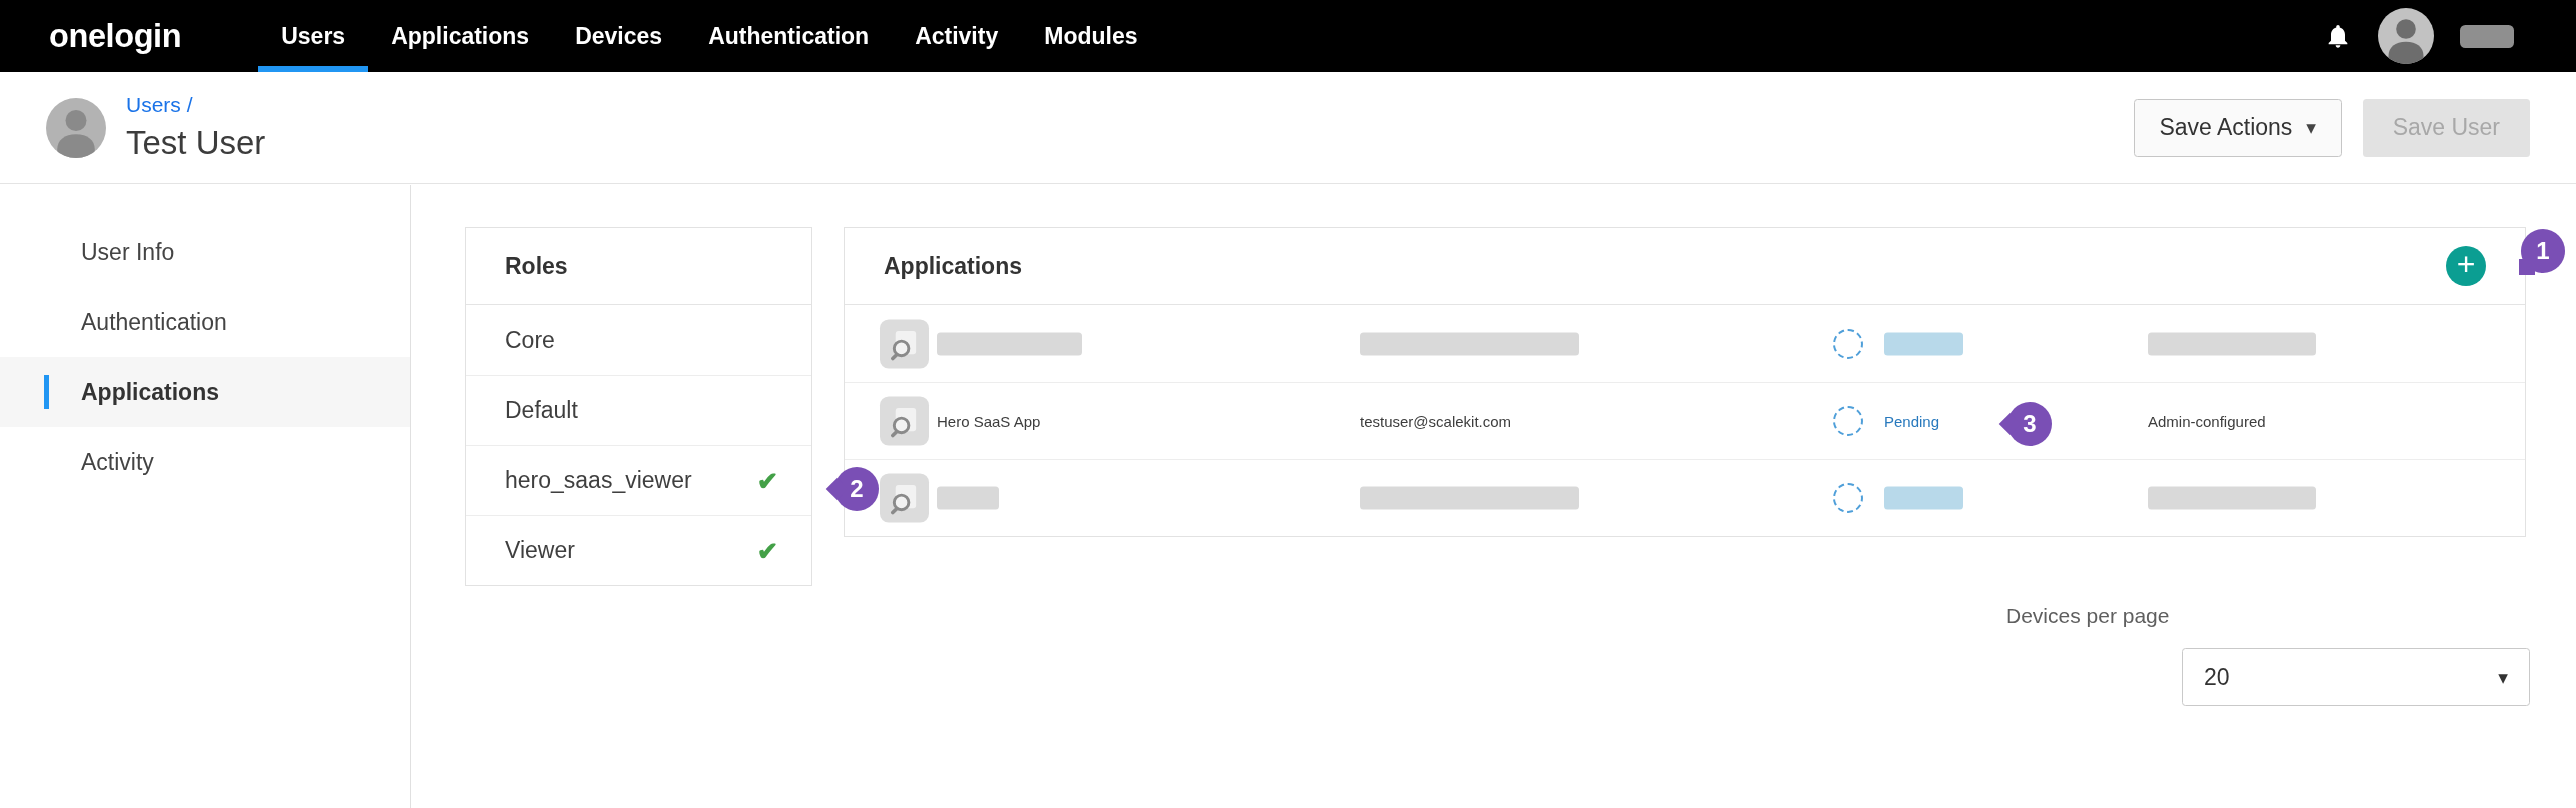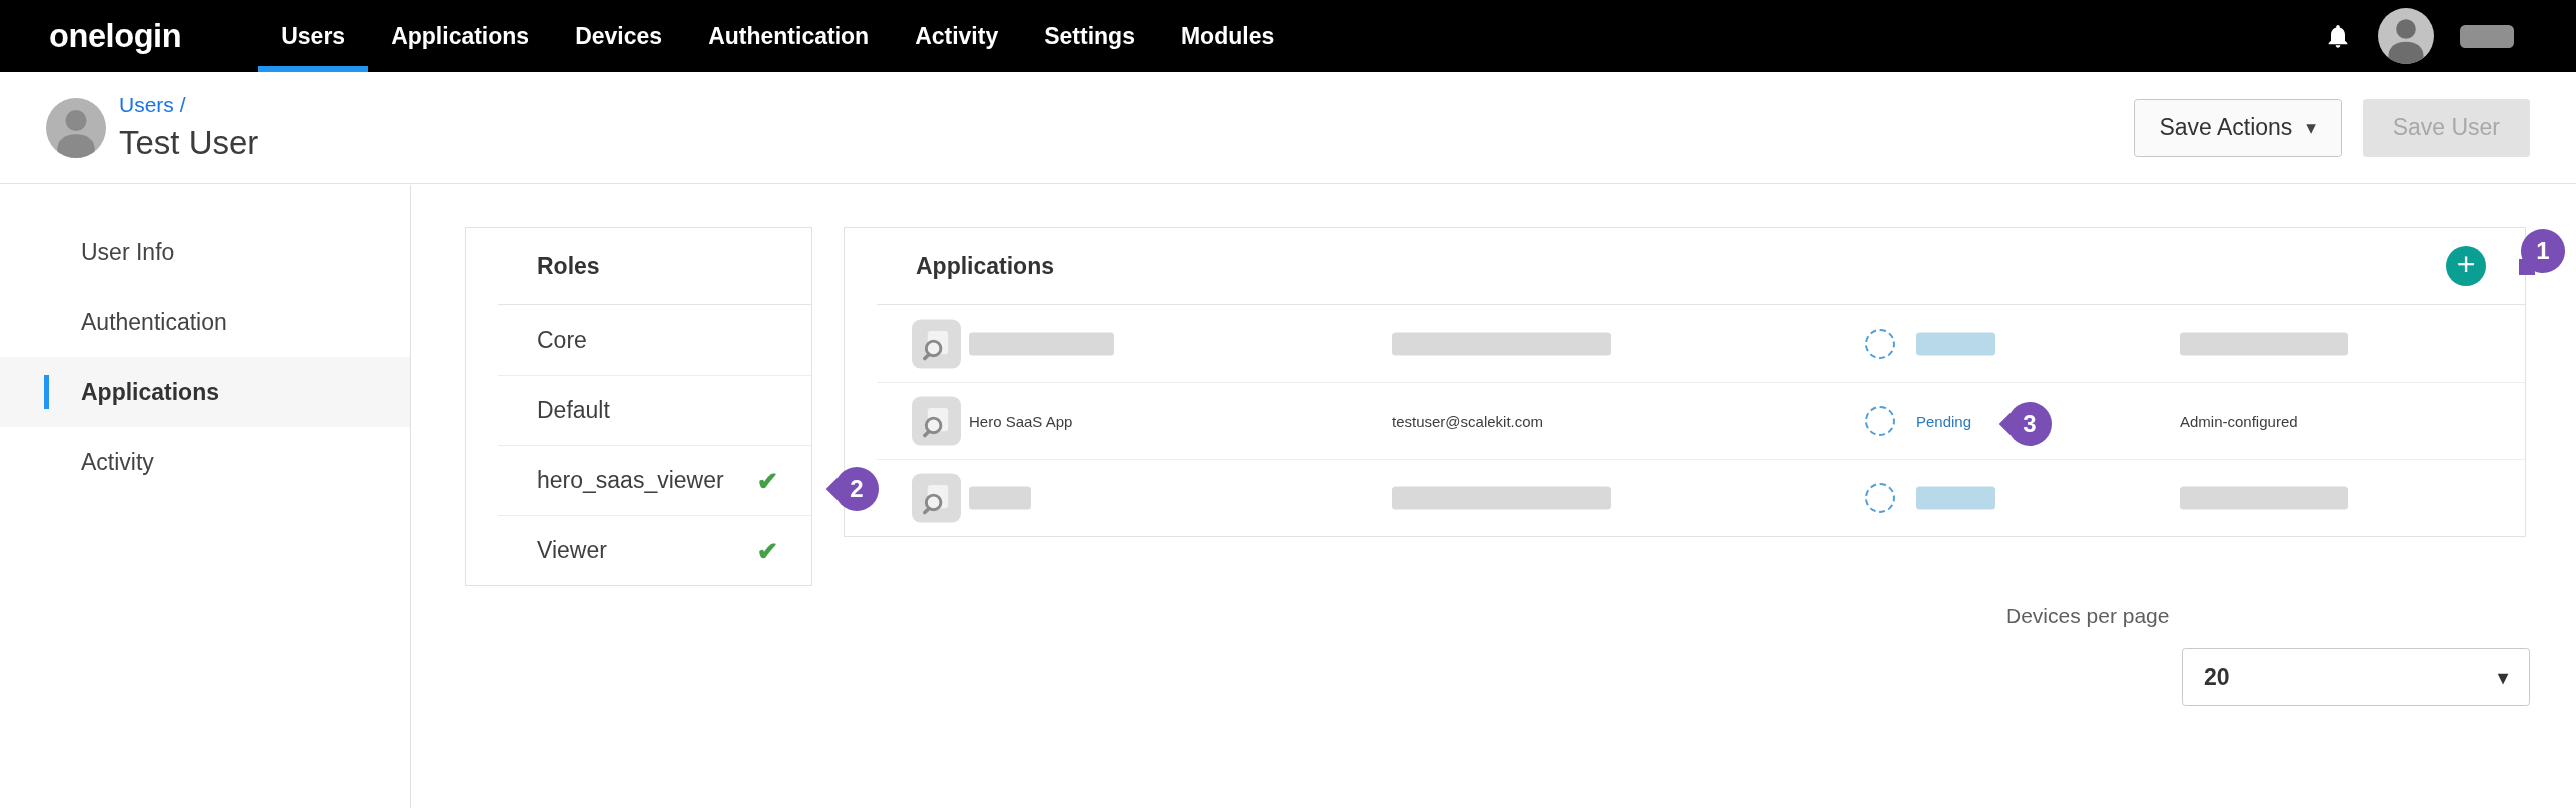--- a/index.html
+++ b/index.html
@@ -18,42 +18,42 @@
   .nav-right { margin-left:auto; display:flex; align-items:center; gap:26px; }
   .bell { display:flex; cursor:pointer; }
   .avatar { border-radius:50%; overflow:hidden; display:flex; align-items:flex-end; justify-content:center; }
   .nav-avatar { width:56px; height:56px; background:#c2c2c2; cursor:pointer; }
   .nav-user-chip { width:54px; height:23px; background:#8f8f8f; border-radius:5.3px; cursor:pointer; }
 
   
   .page-header { position:absolute; top:72px; left:0; right:0; height:112px; background:#fff;
                  border-bottom:0.9px solid #e4e4e4; display:flex; align-items:center; padding:0 46px; }
   .header-avatar { width:60px; height:60px; background:#b3b3b3; }
-  .header-text { margin-left:13px; display:flex; flex-direction:column; gap:6.2px; }
+  .header-text { margin-left:20px; display:flex; flex-direction:column; gap:6.2px; }
   .breadcrumb { font-size:21px; color:#1a73e8; text-decoration:none; cursor:pointer; }
   .page-title { font-size:33px; color:#3c3c3c; }
   .header-actions { margin-left:auto; display:flex; align-items:center; gap:21px; }
   .btn-more { height:58px; padding:0 24.6px; display:inline-flex; align-items:center; gap:14px;
               background:#fafafa; border:0.9px solid #c6c6c6; border-radius:3.5px; font-size:23px;
               color:#333; font-family:inherit; cursor:pointer; }
   .btn-more .caret { font-size:19.3px; color:#444; }
   .btn-save { height:58px; padding:0 30px; background:#e2e2e2; border:none; border-radius:3.5px;
               font-size:23px; color:#a8a8a8; font-family:inherit; }
 
   
   .sidebar { position:absolute; left:0; top:185px; bottom:0; width:411px; border-right:0.9px solid #e0e0e0;
              padding-top:32px; background:#fff; }
   .side-item { position:relative; height:70px; line-height:70px; padding-left:81px; font-size:23px;
                color:#444; cursor:pointer; white-space:nowrap; }
   .side-item.active { font-weight:bold; color:#333; background:#f6f6f6; }
   .side-item.active::before { content:''; position:absolute; left:44px; top:17.6px; bottom:17.6px;
                               width:5.3px; background:#2196f3; }
 
   
-  .card { position:absolute; background:#fff; border:0.9px solid #e2e2e2;padding-left:32px; }
+  .card { position:absolute; background:#fff; border:0.9px solid #e2e2e2; }
   .card-header { height:77px; display:flex; align-items:center; justify-content:space-between;
                  padding:0 39px; border-bottom:0.9px solid #e4e4e4; font-size:23px; font-weight:bold; color:#333; }
 
   .roles-card { left:465px; top:227px; width:347px; }
   .role-row { height:70px; display:flex; align-items:center; justify-content:space-between;
               padding:0 33px 0 39px; font-size:23px; color:#3f3f3f; cursor:pointer; }
   .role-row + .role-row { border-top:0.9px solid #ededed; }
   .check { color:#43a047; font-size:25.5px; font-weight:bold; }
 
   .apps-card { left:844px; top:227px; width:1682px; }
@@ -76,21 +76,21 @@
   .sk-name-s { left:92px; width:62px; }
   .sk-email  { left:515px; width:219px; }
   .sk-status { left:1039px; width:79px; background:#b8d9ea; }
   .sk-config { left:1303px; width:168px; }
 
   
   .results-label { position:absolute; left:2006px; top:604px; font-size:21px; color:#5f5f5f; }
   .page-size-select { position:absolute; left:2182px; top:648px; width:348px; height:58px;
                       border:0.9px solid #c9c9c9; border-radius:3.5px; background:#fff; display:flex;
                       align-items:center; justify-content:space-between; padding:0 21px; font-size:23px;
-                      color:#333; cursor:pointer;font-weight:bold; }
+                      color:#333; cursor:pointer; }
   .page-size-select .caret { font-size:19.3px; color:#333; }
 
   
   .badge { position:absolute; width:44px; height:44px; border-radius:50%; background:#7a4fb5; color:#fff;
            font-size:24px; font-weight:bold; display:flex; align-items:center; justify-content:center; z-index:5; }
   .badge::before { content:''; position:absolute; background:#7a4fb5; z-index:-1; }
   .badge-1 { left:2521px; top:229px; }
   .badge-1::before { width:16px; height:16px; left:-1.8px; bottom:-1.8px; }
   .badge-2 { left:835px; top:467px; }
   .badge-2::before { width:16px; height:16px; left:-6.2px; top:14px; transform:rotate(45deg); }
@@ -114,23 +114,20 @@
       <div class="nav-item">
           <span>Devices</span>
         </div>
       <div class="nav-item">
           <span>Authentication</span>
         </div>
       <div class="nav-item">
           <span>Activity</span>
         </div>
       <div class="nav-item">
-          <span>Settings</span>
-        </div>
-      <div class="nav-item">
           <span>Modules</span>
         </div>
     </div>
     <div class="nav-right">
       <span class="bell">
         <svg viewBox="0 0 24 24" width="28" height="28" fill="#ffffff">
             <path d="M12 22c1.1 0 2-.9 2-2h-4c0 1.1.9 2 2 2zm6-6v-5c0-3.1-1.6-5.6-4.5-6.3V4c0-.8-.7-1.5-1.5-1.5S10.5 3.2 10.5 4v.7C7.6 5.4 6 7.9 6 11v5l-2 2v1h16v-1l-2-2z"></path>
           </svg>
       </span>
       <span class="avatar nav-avatar">

